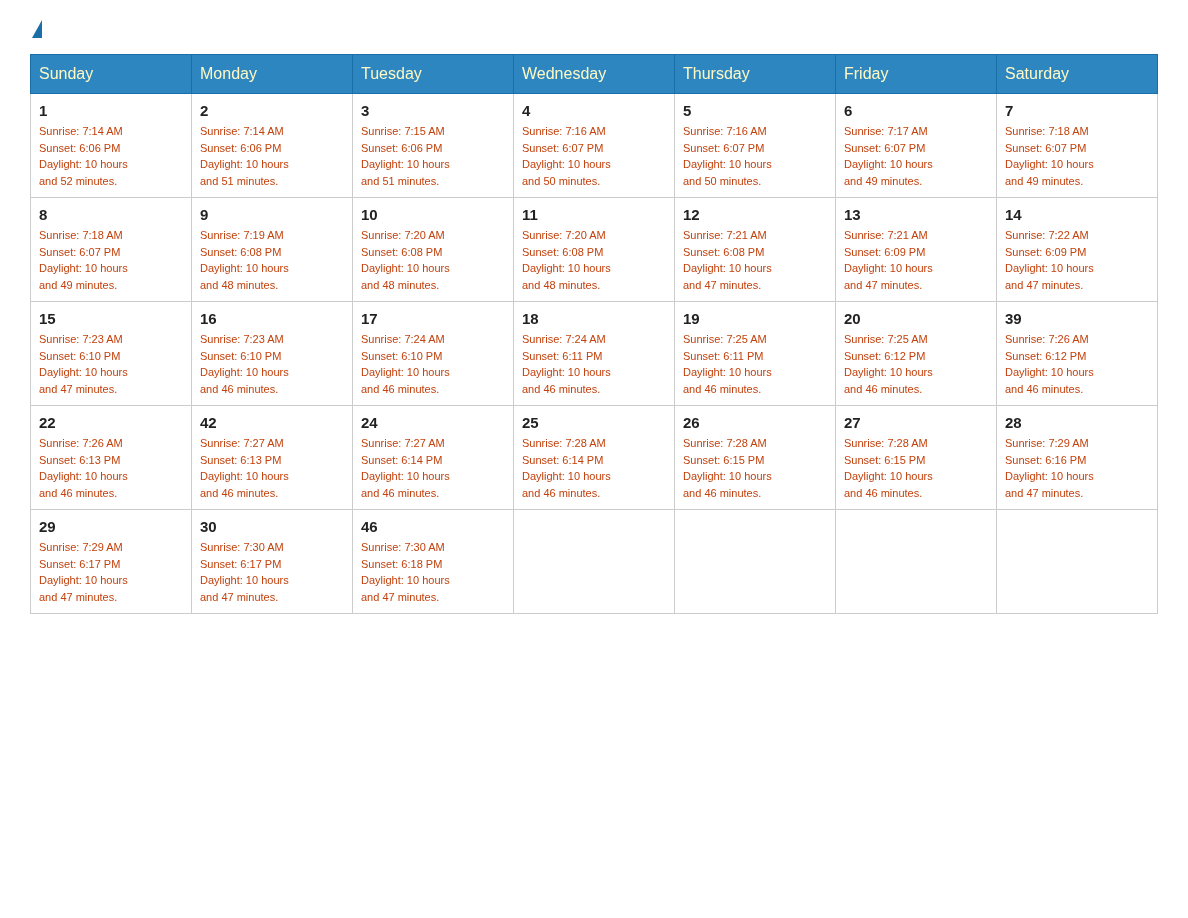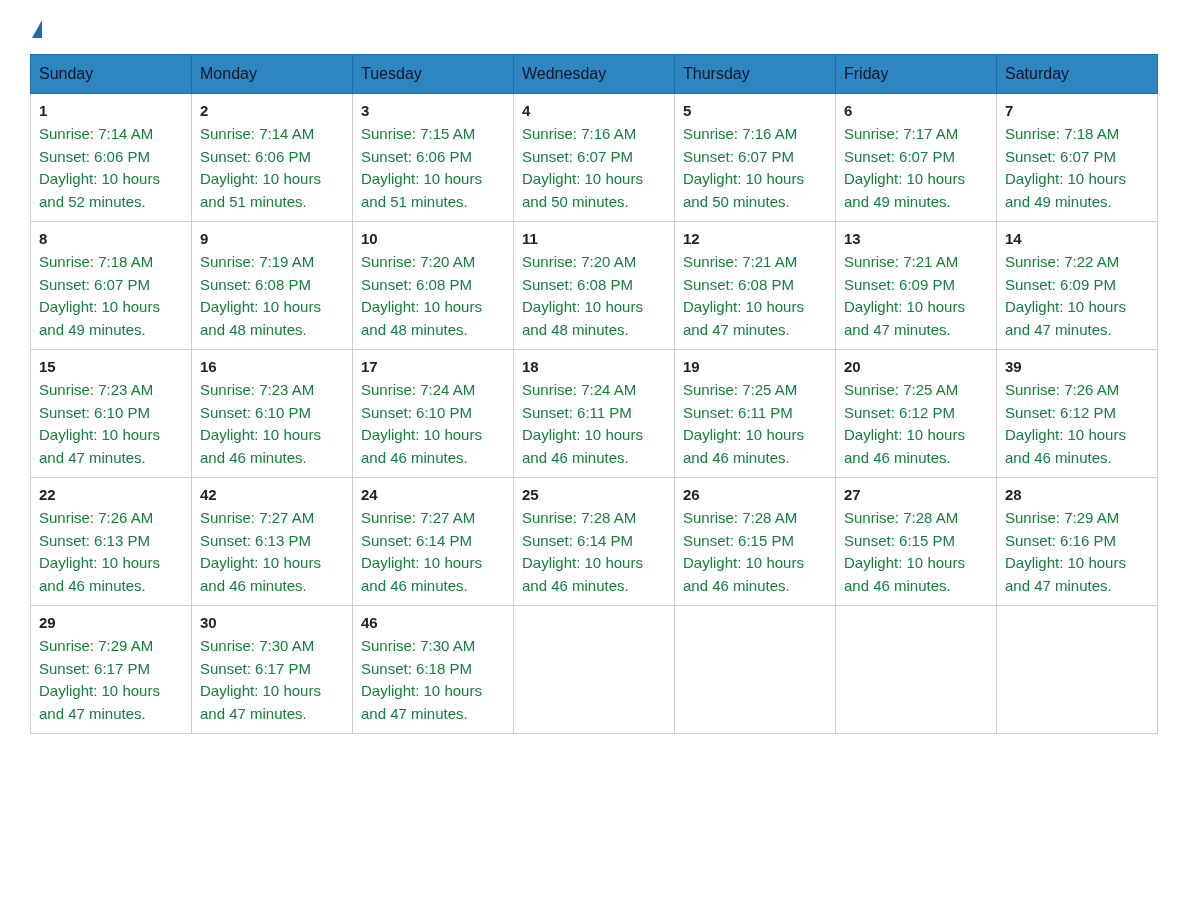--- a/index.html
+++ b/index.html
@@ -49,21 +49,21 @@
       color: #555;
       margin-top: 4px;
     }
     .calendar {
       width: 100%;
       border-collapse: collapse;
       border: 1px solid #aaa;
     }
     .calendar th {
       background-color: #2e86c1;
-      color: #0f172a;
+      color: #fef9c3;
       font-size: 16px;
       font-weight: normal;
       padding: 10px 8px;
       text-align: left;
       border: 1px solid #1a6fa8;
     }
     .calendar td {
       vertical-align: top;
       padding: 8px;
       border: 1px solid #ccc;
@@ -73,23 +73,23 @@
       color: #333;
     }
     .day-number {
       font-size: 15px;
       font-weight: bold;
       color: #222;
       display: block;
       margin-bottom: 4px;
     }
     .day-info {
-      font-size: 15px;
+      font-size: 11px;
       line-height: 1.5;
-      color: #15803d;
+      color: #c2410c;
     }
     .empty-cell {
       background: #fff;
     }
     .logo-wrapper {
       display: flex;
       flex-direction: column;
     }
     .logo-line1 {
       display: flex;

